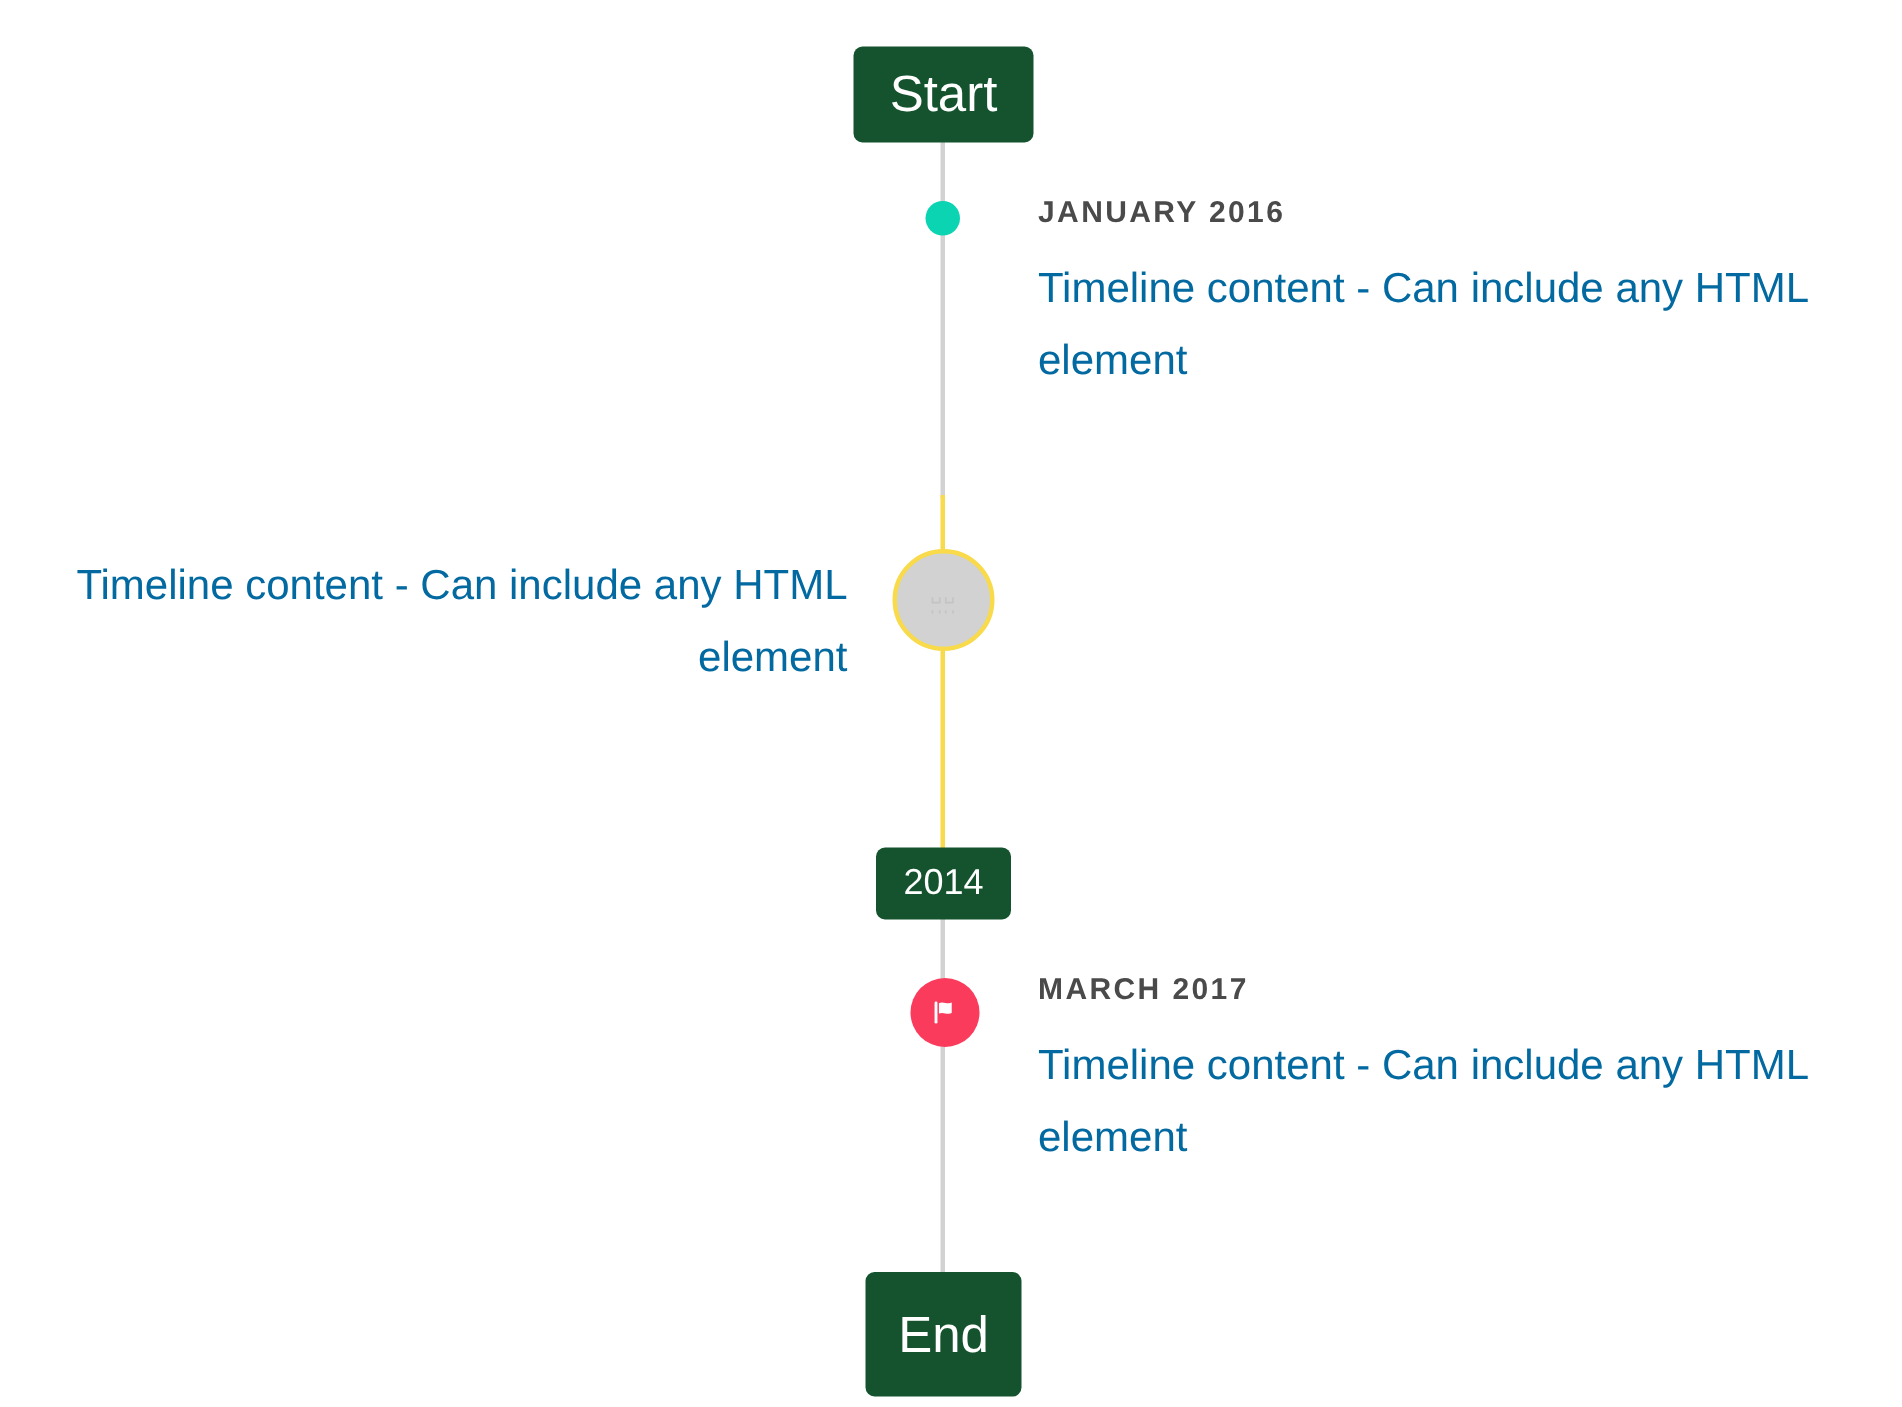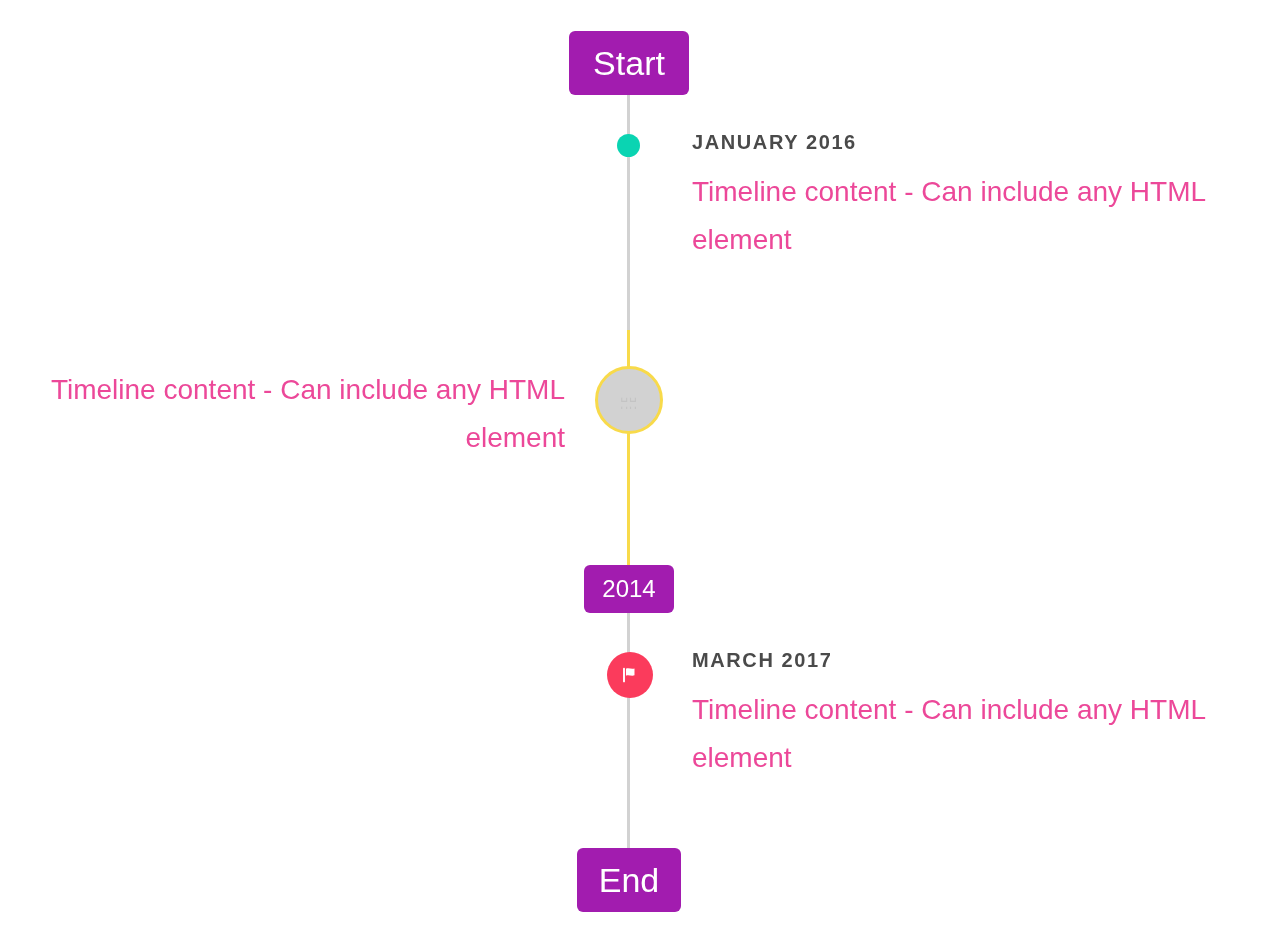--- a/index.html
+++ b/index.html
@@ -27,21 +27,21 @@
     left: 627px;
     width: 3px;
   }
   .rail-gray-top    { top: 90px;  height: 242px; background: #d2d2d2; }
   .rail-yellow      { top: 330px; height: 238px; background: #f8da4a; }
   .rail-gray-mid    { top: 610px; height: 240px; background: #d2d2d2; }
 
   
   .cap {
     position: absolute;
-    background: #a21caf;
+    background: #14532d;
     color: #ffffff;
     border-radius: 6px;
     display: flex;
     align-items: center;
     justify-content: center;
     box-sizing: border-box;
     line-height: 1;
     user-select: none;
   }
   .cap-start {
@@ -49,41 +49,41 @@
     width: 120px; height: 64px;
     font-size: 34px;
   }
   .cap-mid {
     left: 584px;  top: 565px;
     width: 90px;  height: 48px;
     font-size: 24px;
   }
   .cap-end {
     left: 577px;  top: 848px;
-    width: 104px; height: 64px;
+    width: 104px; height: 83px;
     font-size: 34px;
   }
 
   
   .event { position: absolute; }
 
   .event-text { position: absolute; }
   .event-text .date {
     font-size: 20px;
     font-weight: bold;
     letter-spacing: 1.6px;
     color: #4a4a4a;
     text-transform: uppercase;
     margin: 0 0 14px 0;
   }
   .event-text .body {
     font-size: 28px;
     font-weight: normal;
     line-height: 1.72;
-    color: #ec4899;
+    color: #0369a1;
     margin: 0;
   }
   .text-right { text-align: right; }
   .text-left  { text-align: left; }
 
   
   .dot-small {
     position: absolute;
     left: 617px; top: 134px;
     width: 23px; height: 23px;

